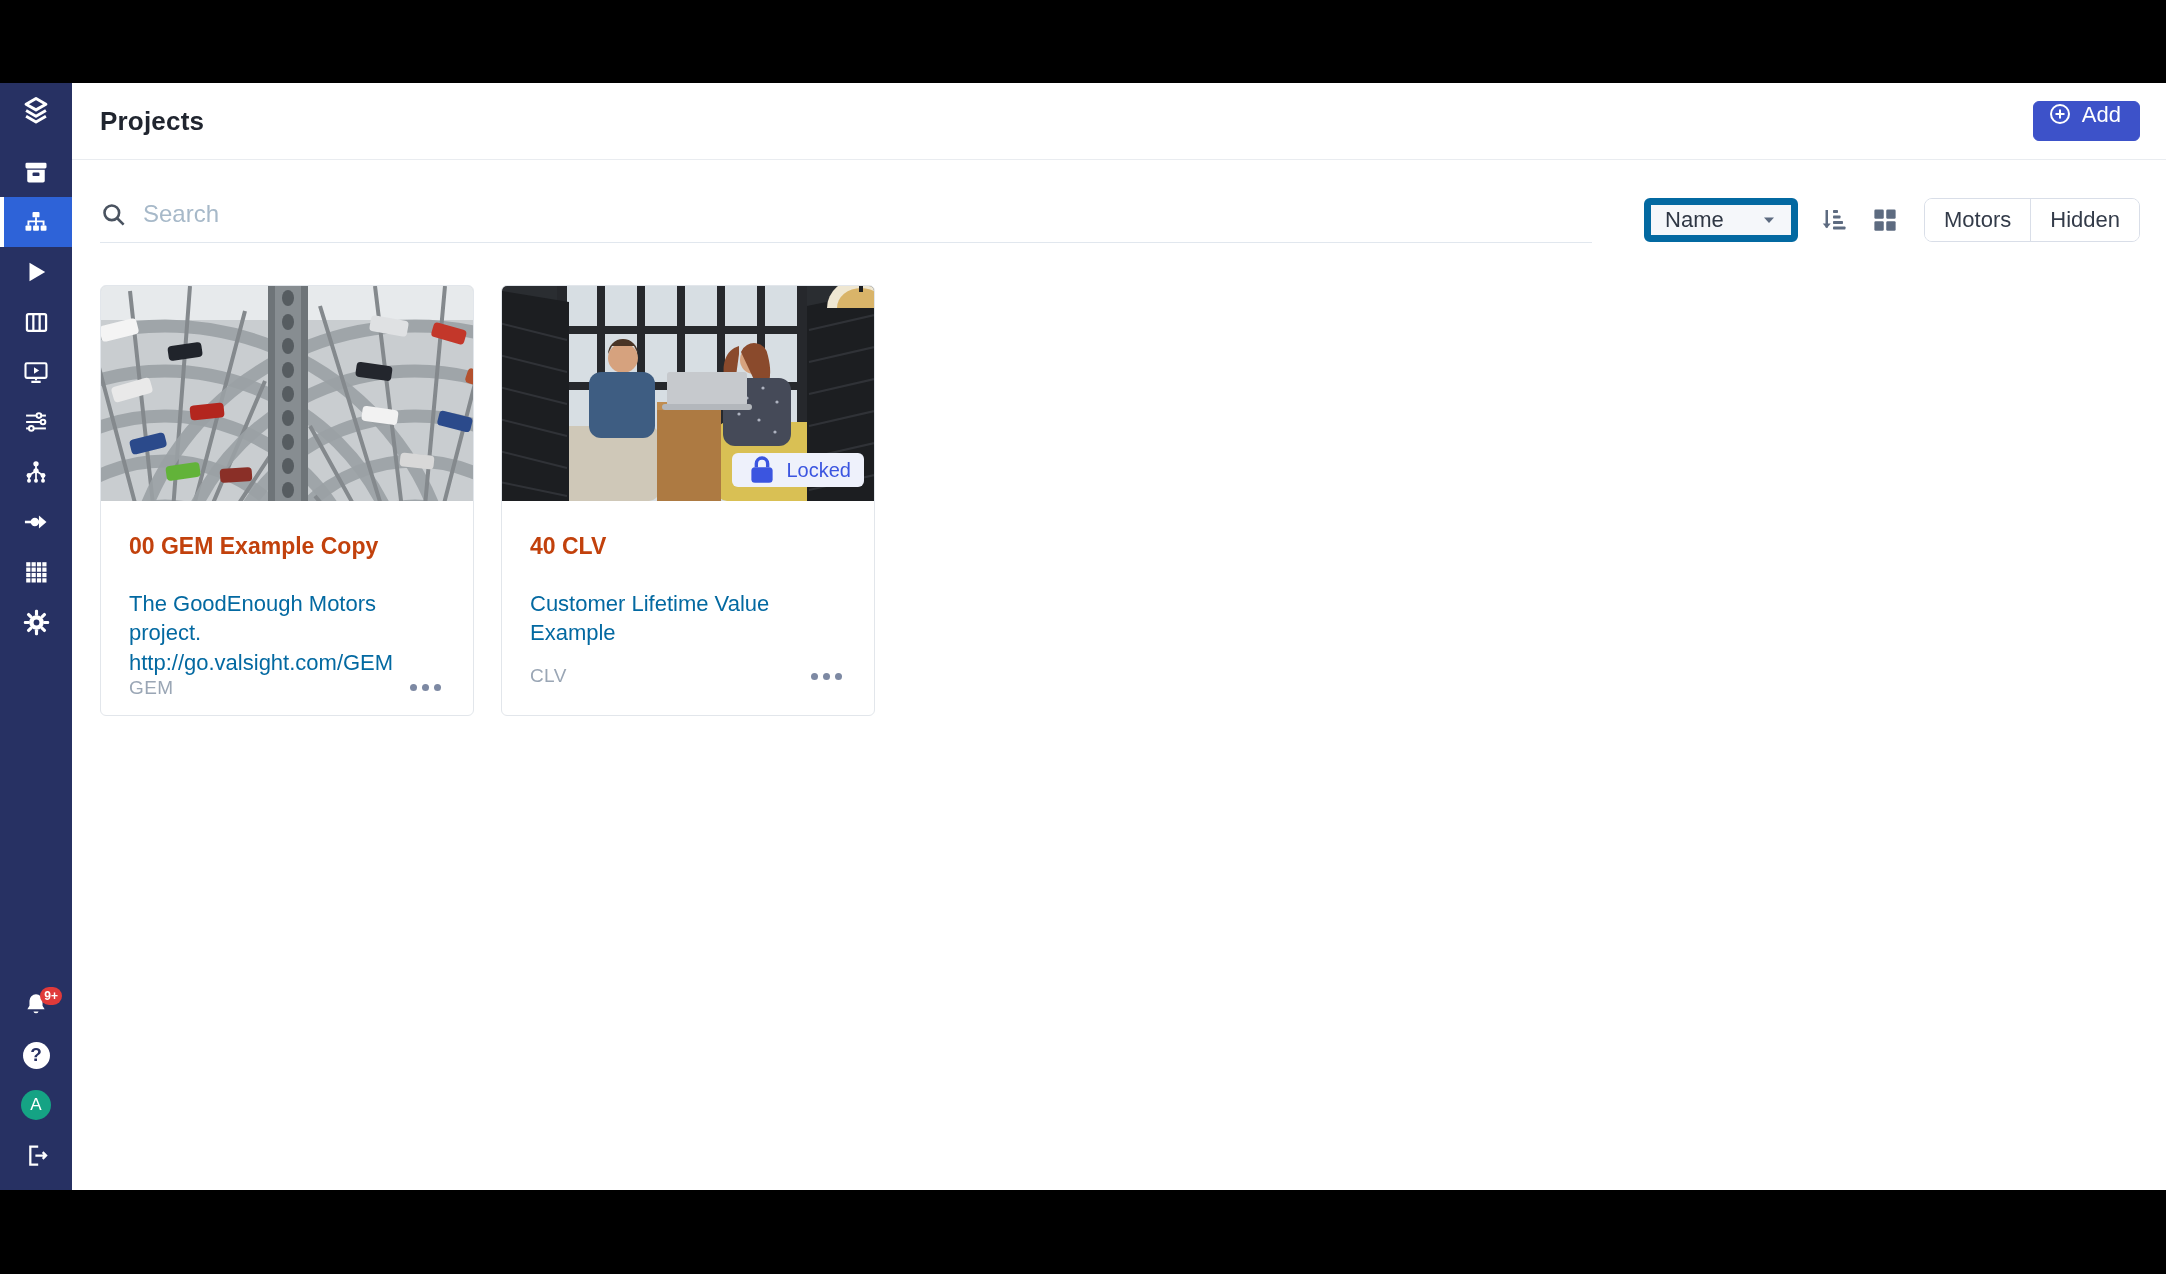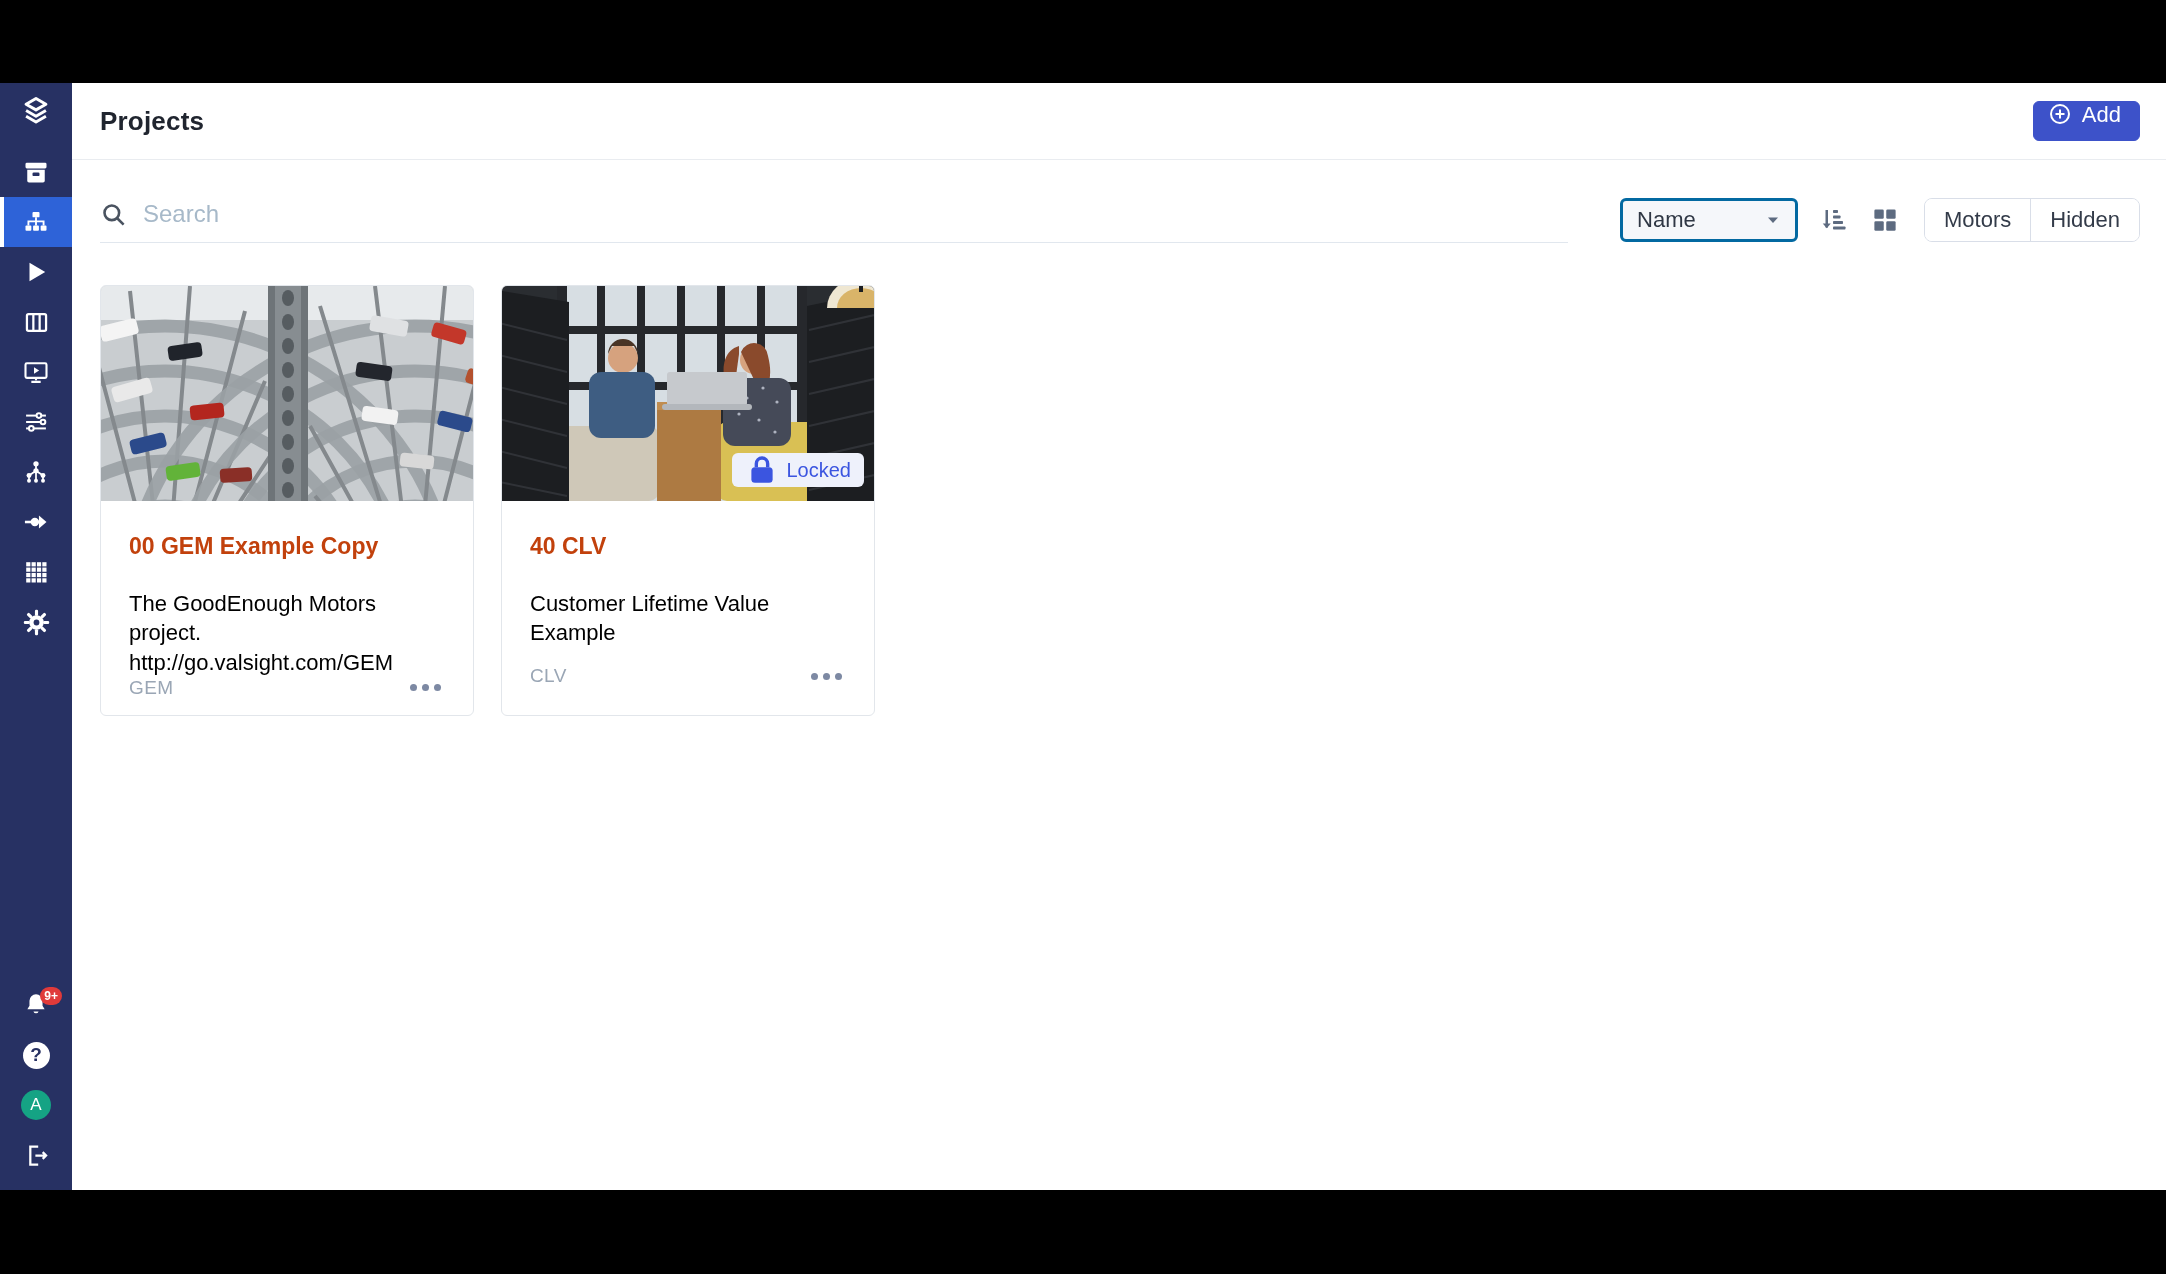--- a/index.html
+++ b/index.html
@@ -31,37 +31,37 @@
 
   .header { height:77px; display:flex; align-items:center; padding:0 26px 0 28px; border-bottom:1px solid #e9ecf0; }
   .page-title { font-size:26px; color:#20252f; letter-spacing:0.2px; }
   .add-btn { margin-left:auto; height:40px; background:#3d52c9; border:1px solid #3d52c9; border-radius:6px; color:#fff; font-size:22px; font-family:inherit; display:flex; align-items:flex-start; gap:10px; padding:0 18px 0 14px; cursor:pointer; }
 
   .toolbar { display:flex; align-items:center; padding:36px 26px 0 28px;gap:24px; }
   .search-box { flex:1; display:flex; align-items:center; gap:16px; padding:4px 2px 14px 0; border-bottom:1px solid #e1e7ee; margin-right:28px; }
   .search-box input { border:none; outline:none; font-size:24px; font-family:inherit; color:#3a4350; flex:1; background:transparent; }
   .search-box input::placeholder { color:#a7b9c9; }
   .controls { display:flex; align-items:center; gap:18px; }
-  .select { width:178px; height:44px; background:#f5f7fa; border:3px solid #0369a1; border-radius:6px; display:flex; align-items:center; padding:0 14px; font-size:22px; color:#2f3744; cursor:pointer;text-align:right; }
+  .select { width:154px; height:44px; background:#f5f7fa; border:7px solid #0369a1; border-radius:6px; display:flex; align-items:center; padding:0 14px; font-size:22px; color:#2f3744; cursor:pointer;text-align:right; }
   .select .caret { margin-left:auto; }
   .icon-btn { background:none; border:none; cursor:pointer; display:flex; align-items:center; justify-content:center; padding:2px; }
   .segmented { display:flex; height:44px; border:1px solid #d9dee8; border-radius:8px; overflow:hidden; margin-left:4px; }
   .segmented button { background:#fff; border:none; font-family:inherit; font-size:22px; color:#333b49; padding:0 19px; cursor:pointer; }
   .segmented button + button { border-left:1px solid #d9dee8; }
 
   
   .cards { display:flex; gap:27px; padding:42px 26px 0 28px; }
   .card { width:374px; height:431px; border:1px solid #e2e6eb; border-radius:6px; background:#fff; display:flex; flex-direction:column; overflow:hidden; }
   .card-image { position:relative; height:215px; flex:none; overflow:hidden; }
   .card-image svg { display:block; width:100%; height:100%; }
   .img-teal { background:#1b5f5a; height:215px; }
   .locked-badge { position:absolute; right:10px; bottom:14px; background:#eef1fb; border-radius:6px; height:34px; padding:0 13px; display:flex; align-items:center; gap:8px; color:#3b55e0; font-size:20px; }
   .card-body { flex:1; display:flex; flex-direction:column; padding:32px 28px 28px 28px; }
   .card-title { font-size:23px; font-weight:bold; color:#c2410c; text-decoration:none; margin-bottom:29px; cursor:pointer; }
-  .card-desc { font-size:22px; color:#000000; line-height:1.33; white-space:pre-line; }
+  .card-desc { font-size:22px; color:#0369a1; line-height:1.33; white-space:pre-line; }
   .card-footer { margin-top:auto; display:flex; align-items:center; justify-content:space-between; }
   .card-tag { font-size:19px; color:#9aa6b5; letter-spacing:0.4px; }
   .menu-dots { background:none; border:none; cursor:pointer; display:flex; gap:5px; padding:4px; }
   .menu-dots i { width:7px; height:7px; border-radius:50%; background:#7d89a3; }
 </style>
 </head>
 <body>
 
 <div class="letterbox top"></div>
 <div class="letterbox bottom"></div>

